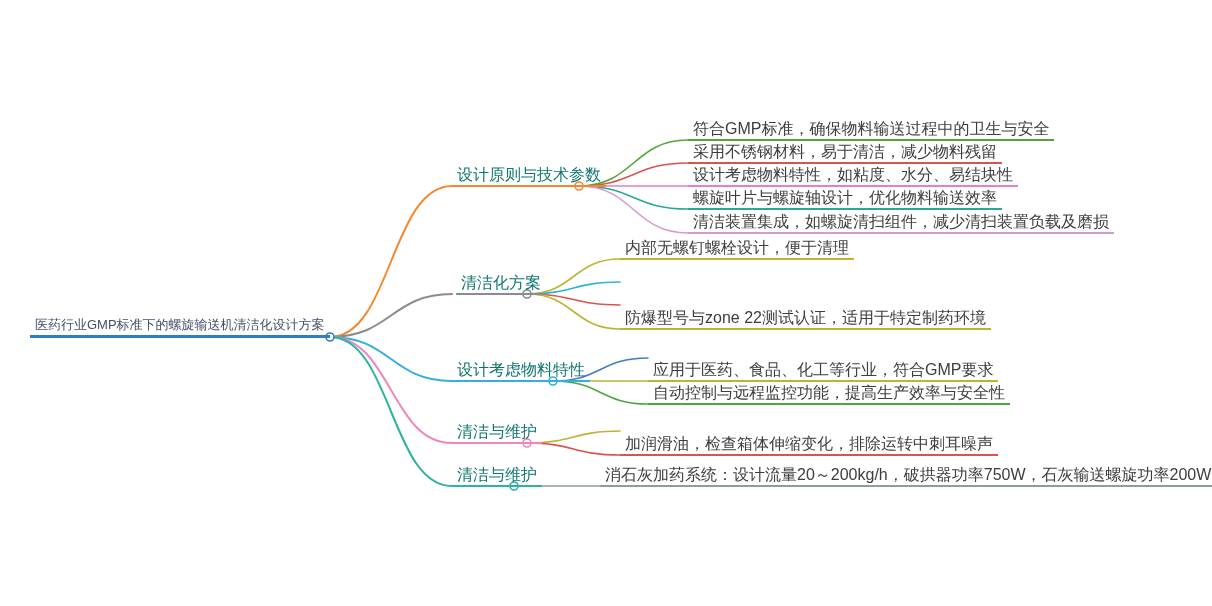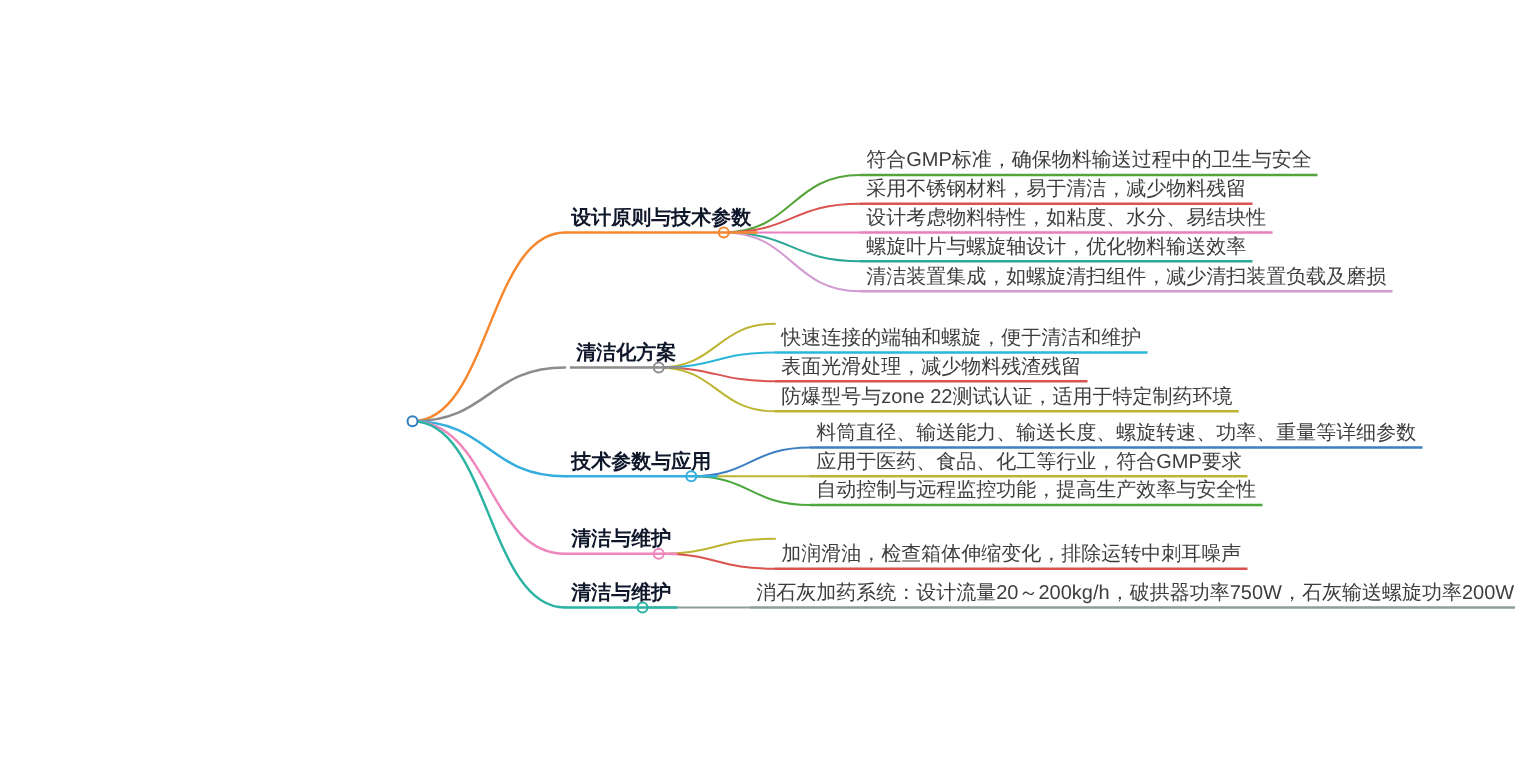--- a/index.html
+++ b/index.html
@@ -21,22 +21,22 @@
     font-size: 16px;
     line-height: 15px;
     color: #3d3d3d;
   }
   .node.root {
     border-bottom-width: 3px;
     color: #44506a;
     font-size: 13px;
   }
   .node.branch {
-    font-weight: 700;
-    color: #0f172a;
+    font-weight: 400;
+    color: #0f766e;
   }
 </style>
 </head>
 <body>
 
 <div id="stage">
   <svg id="links" width="1212" height="606">
       <path d="M 330 337 C 391 337, 391 186, 452 186" fill="none" stroke="#f5882f" stroke-width="2" stroke-linecap="round"></path>
       <path d="M 330 337 C 391 337, 391 294, 452 294" fill="none" stroke="#8c8c8c" stroke-width="2" stroke-linecap="round"></path>
       <path d="M 330 337 C 391 337, 391 381, 452 381" fill="none" stroke="#35aedd" stroke-width="2" stroke-linecap="round"></path>
@@ -57,31 +57,30 @@
       <path d="M 527 443 C 573.5 443, 573.5 431, 620 431" fill="none" stroke="#bdb531" stroke-width="1.6" stroke-linecap="round"></path>
       <path d="M 527 443 C 573.5 443, 573.5 455, 620 455" fill="none" stroke="#d9534f" stroke-width="1.6" stroke-linecap="round"></path>
       <path d="M 514 486 C 557 486, 557 486, 600 486" fill="none" stroke="#8c9e9b" stroke-width="1.6" stroke-linecap="round"></path>
       <circle cx="579" cy="186" r="4" fill="#ffffff" stroke="#f5882f" stroke-width="1.6"></circle>
       <circle cx="527" cy="294" r="4" fill="#ffffff" stroke="#8c8c8c" stroke-width="1.6"></circle>
       <circle cx="553" cy="381" r="4" fill="#ffffff" stroke="#35aedd" stroke-width="1.6"></circle>
       <circle cx="527" cy="443" r="4" fill="#ffffff" stroke="#ef86bd" stroke-width="1.6"></circle>
       <circle cx="514" cy="486" r="4" fill="#ffffff" stroke="#2bb3a3" stroke-width="1.6"></circle>
       <circle cx="330" cy="337" r="4" fill="#ffffff" stroke="#2f7ec2" stroke-width="1.6"></circle>
     </svg>
+<div class="node root" style="left: 30px; top: 315px; border-bottom-color: rgb(47, 126, 194);">医药行业GMP标准下的螺旋输送机清洁化设计方案</div>
     <div class="node branch" style="left: 452px; top: 165px; border-bottom-color: rgb(245, 136, 47);">设计原则与技术参数</div>
     <div class="node leaf" style="left: 688px; top: 119px; border-bottom-color: rgb(86, 163, 57);">符合GMP标准，确保物料输送过程中的卫生与安全</div>
     <div class="node leaf" style="left: 688px; top: 142px; border-bottom-color: rgb(217, 83, 79);">采用不锈钢材料，易于清洁，减少物料残留</div>
     <div class="node leaf" style="left: 688px; top: 165px; border-bottom-color: rgb(232, 127, 192);">设计考虑物料特性，如粘度、水分、易结块性</div>
     <div class="node leaf" style="left: 688px; top: 188px; border-bottom-color: rgb(42, 167, 149);">螺旋叶片与螺旋轴设计，优化物料输送效率</div>
     <div class="node leaf" style="left: 688px; top: 212px; border-bottom-color: rgb(210, 155, 210);">清洁装置集成，如螺旋清扫组件，减少清扫装置负载及磨损</div>
     <div class="node branch" style="left: 456px; top: 273px; border-bottom-color: rgb(140, 140, 140);">清洁化方案</div>
-    <div class="node leaf" style="left: 620px; top: 261px; border-bottom-color: rgb(43, 181, 216);">快速连接的端轴和螺旋，便于清洁和维护</div>
-    <div class="node leaf" style="left: 620px; top: 284px; border-bottom-color: rgb(217, 83, 79);">表面光滑处理，减少物料残渣残留</div>
+    <div class="node leaf" style="left: 620px; top: 238px; border-bottom-color: rgb(189, 181, 49);">内部无螺钉螺栓设计，便于清理</div>
     <div class="node leaf" style="left: 620px; top: 308px; border-bottom-color: rgb(189, 181, 49);">防爆型号与zone 22测试认证，适用于特定制药环境</div>
-    <div class="node branch" style="left: 452px; top: 360px; border-bottom-color: rgb(53, 174, 221);">技术参数与应用</div>
-    <div class="node leaf" style="left: 648px; top: 337px; border-bottom-color: rgb(63, 127, 193);">料筒直径、输送能力、输送长度、螺旋转速、功率、重量等详细参数</div>
+    <div class="node branch" style="left: 452px; top: 360px; border-bottom-color: rgb(53, 174, 221);">设计考虑物料特性</div>
     <div class="node leaf" style="left: 648px; top: 360px; border-bottom-color: rgb(189, 181, 49);">应用于医药、食品、化工等行业，符合GMP要求</div>
     <div class="node leaf" style="left: 648px; top: 383px; border-bottom-color: rgb(75, 168, 60);">自动控制与远程监控功能，提高生产效率与安全性</div>
     <div class="node branch" style="left: 452px; top: 422px; border-bottom-color: rgb(239, 134, 189);">清洁与维护</div>
     <div class="node leaf" style="left: 620px; top: 434px; border-bottom-color: rgb(217, 83, 79);">加润滑油，检查箱体伸缩变化，排除运转中刺耳噪声</div>
     <div class="node branch" style="left: 452px; top: 465px; border-bottom-color: rgb(43, 179, 163);">清洁与维护</div>
     <div class="node leaf" style="left: 600px; top: 465px; border-bottom-color: rgb(140, 158, 155);">消石灰加药系统：设计流量20～200kg/h，破拱器功率750W，石灰输送螺旋功率200W</div>
   </div>
 
 </body></html>

